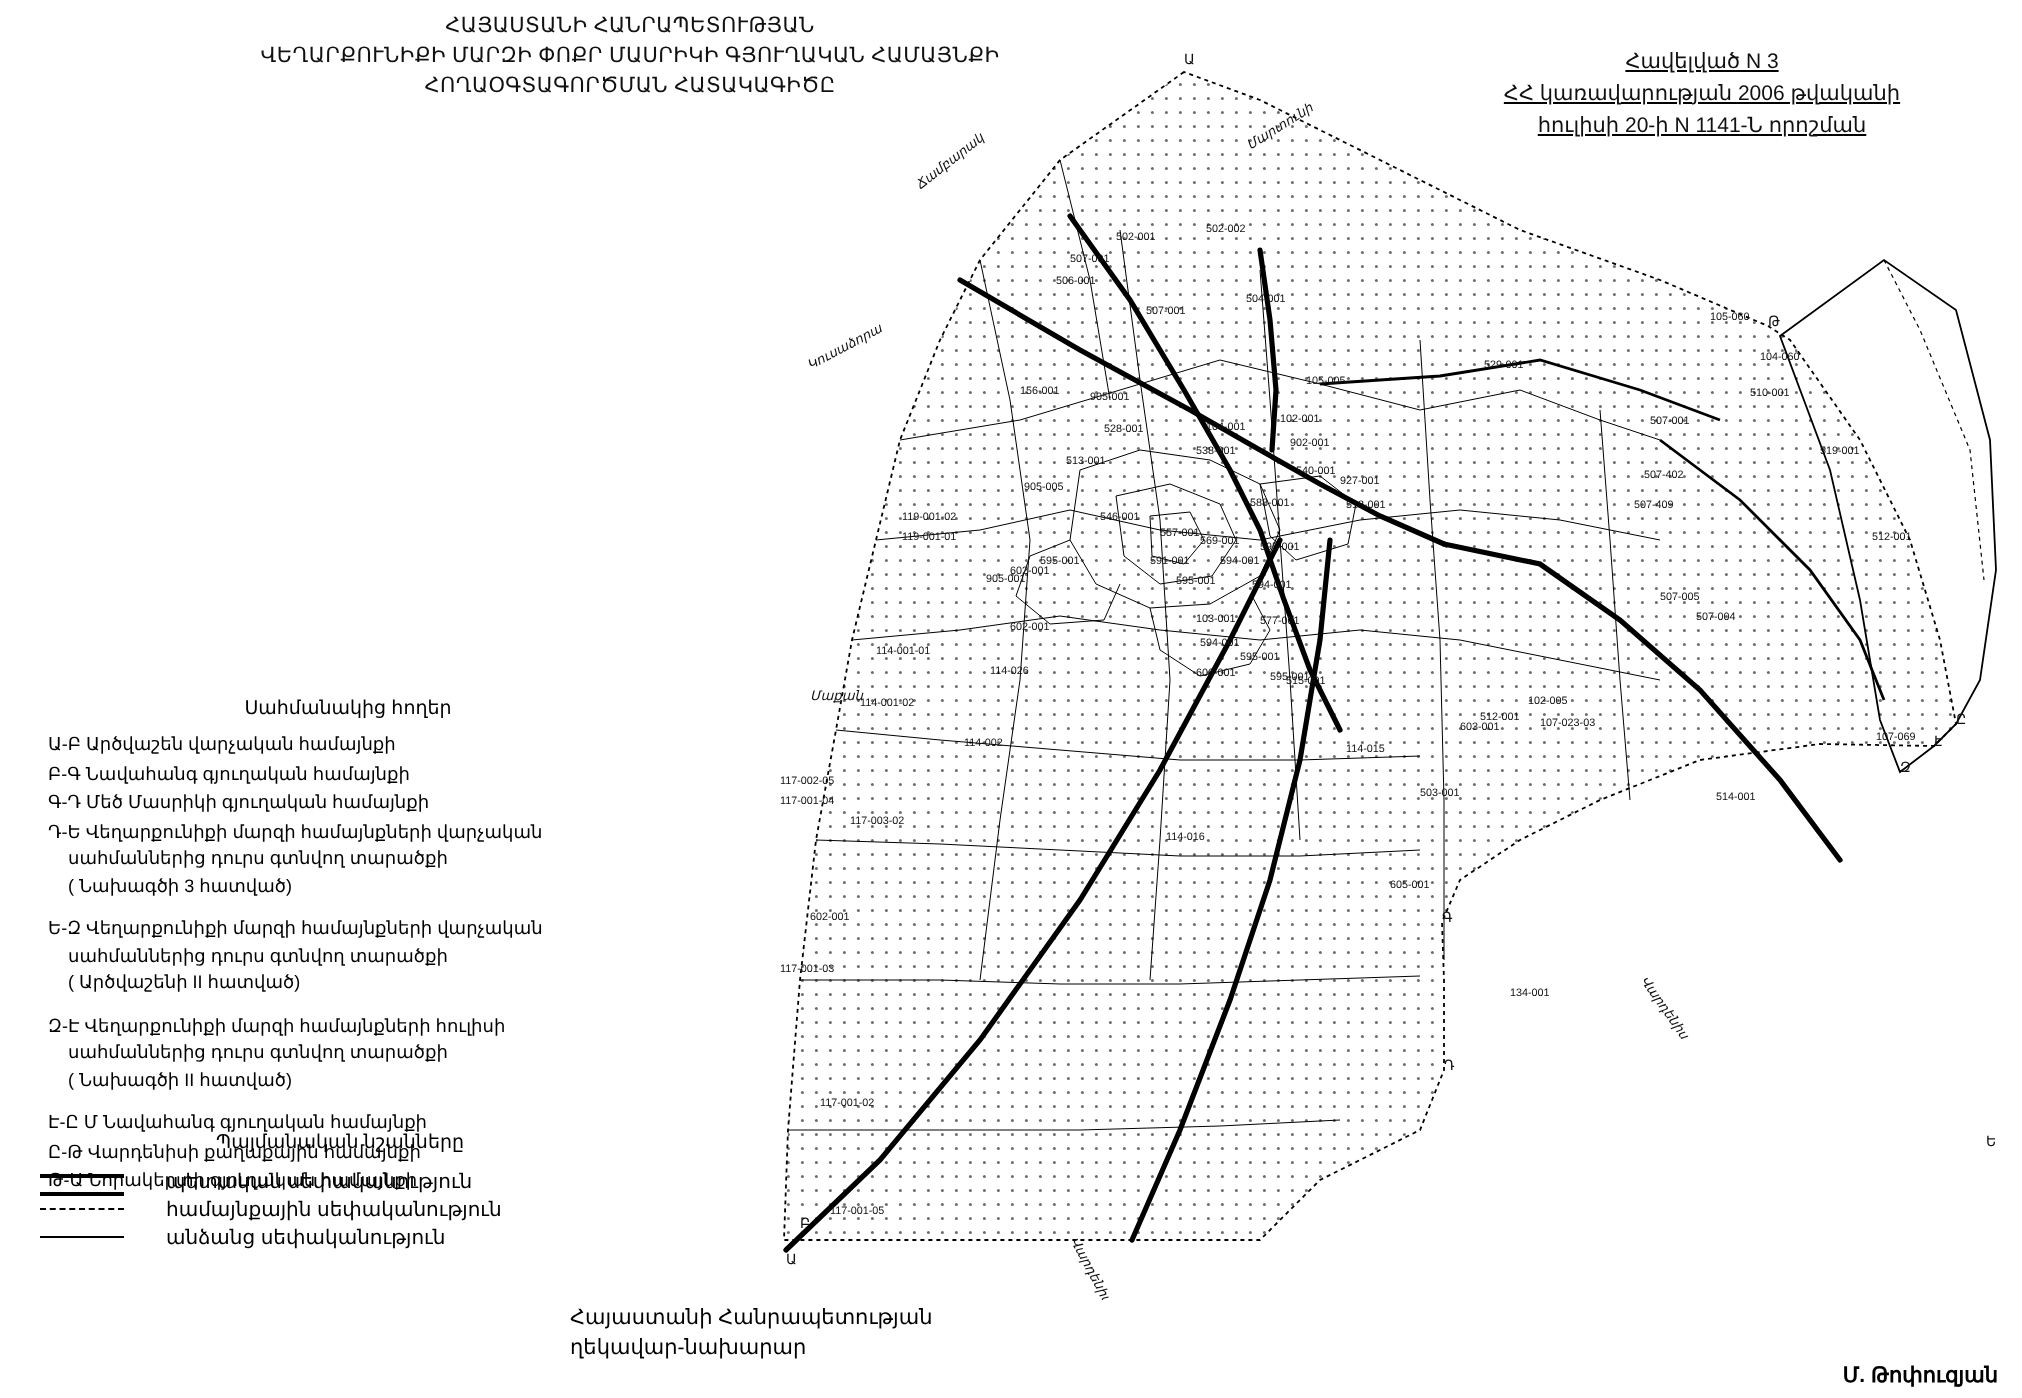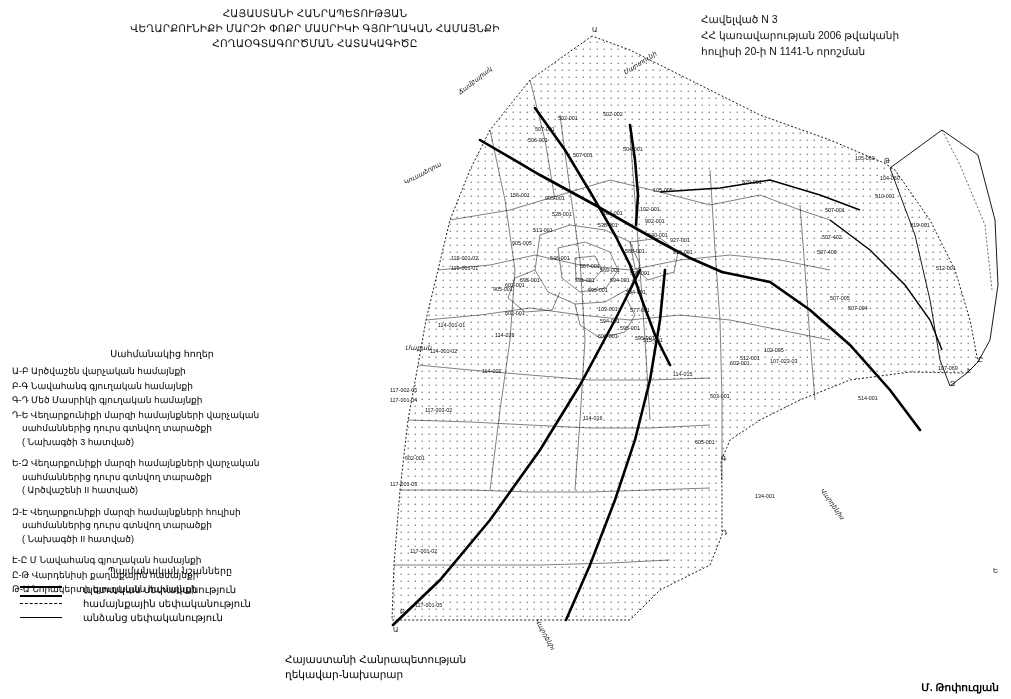--- a/index.html
+++ b/index.html
@@ -8,24 +8,24 @@
     background:#ffffff;
     font-family:"Liberation Sans", sans-serif;
     color:#000;
     position:relative;
     overflow:hidden;
   }
   .abs{position:absolute;}
   
   #title-block{left:80px;top:6px;width:470px;text-align:center;line-height:1.45;}
   #title-block div{font-size:10.5px;letter-spacing:.2px;color:#111;white-space:nowrap;}
-  #approval-block{right:10px;top:12px;width:300px;text-align:left;line-height:1.5;}
+  #approval-block{right:10px;top:24px;width:300px;text-align:center;line-height:1.5;text-decoration:underline;}
   #approval-block div{font-size:10.5px;color:#111;}
   
-  #legend{left:12px;top:348px;width:300px;}
+  #legend{left:24px;top:348px;width:300px;}
   #legend .legend-title{font-size:9.5px;text-align:center;margin-bottom:6px;}
   #legend .legend-row{font-size:9px;line-height:1.5;margin-bottom:1px;white-space:nowrap;}
   #legend .gap{height:7px;}
   #symbols{left:20px;top:565px;width:300px;}
   #symbols .sym-title{font-size:9.5px;text-align:center;margin-bottom:7px;}
   .sym-row{display:flex;align-items:center;height:13px;margin-bottom:1px;}
   .sym-key{width:42px;height:11px;position:relative;margin-right:7px;flex:none;}
   .sym-label{font-size:10px;white-space:nowrap;padding-left:14px;}
   .k-solid{border-top:2px solid #000;border-bottom:2px solid #000;height:7px;top:2px;position:absolute;left:0;width:42px;}
   .k-dash{position:absolute;left:0;top:5px;width:42px;border-top:1.6px dashed #000;}

